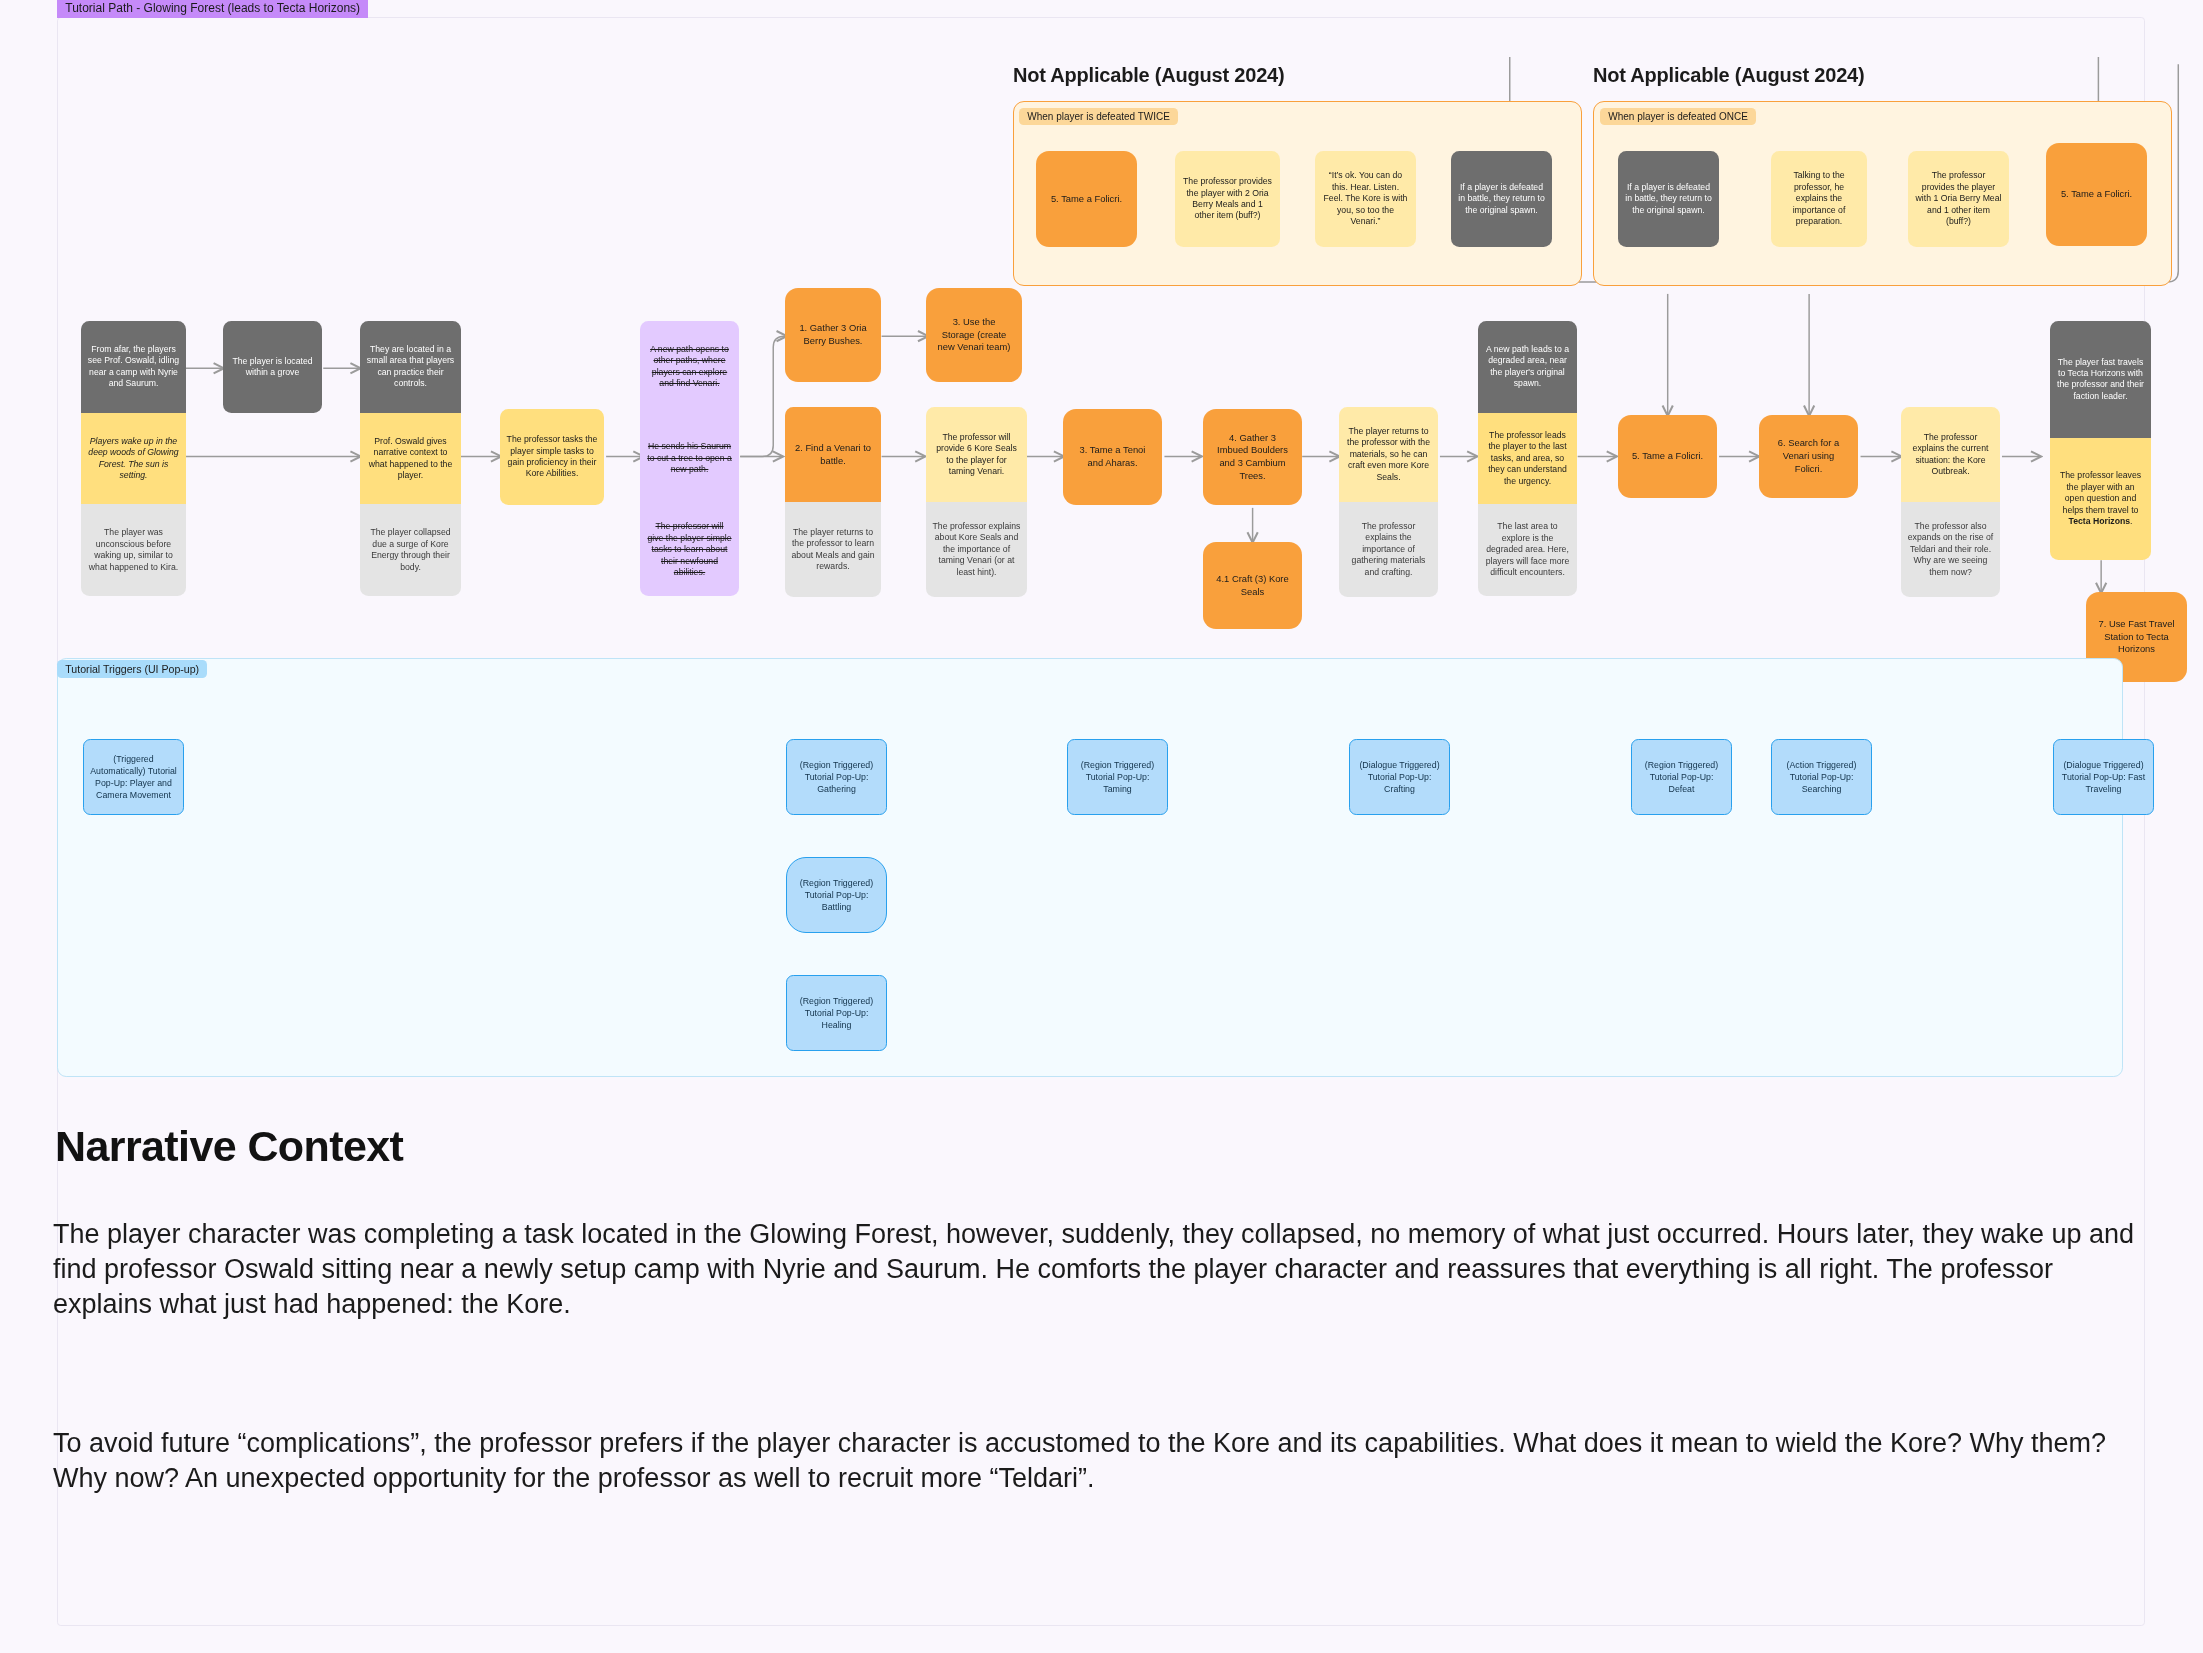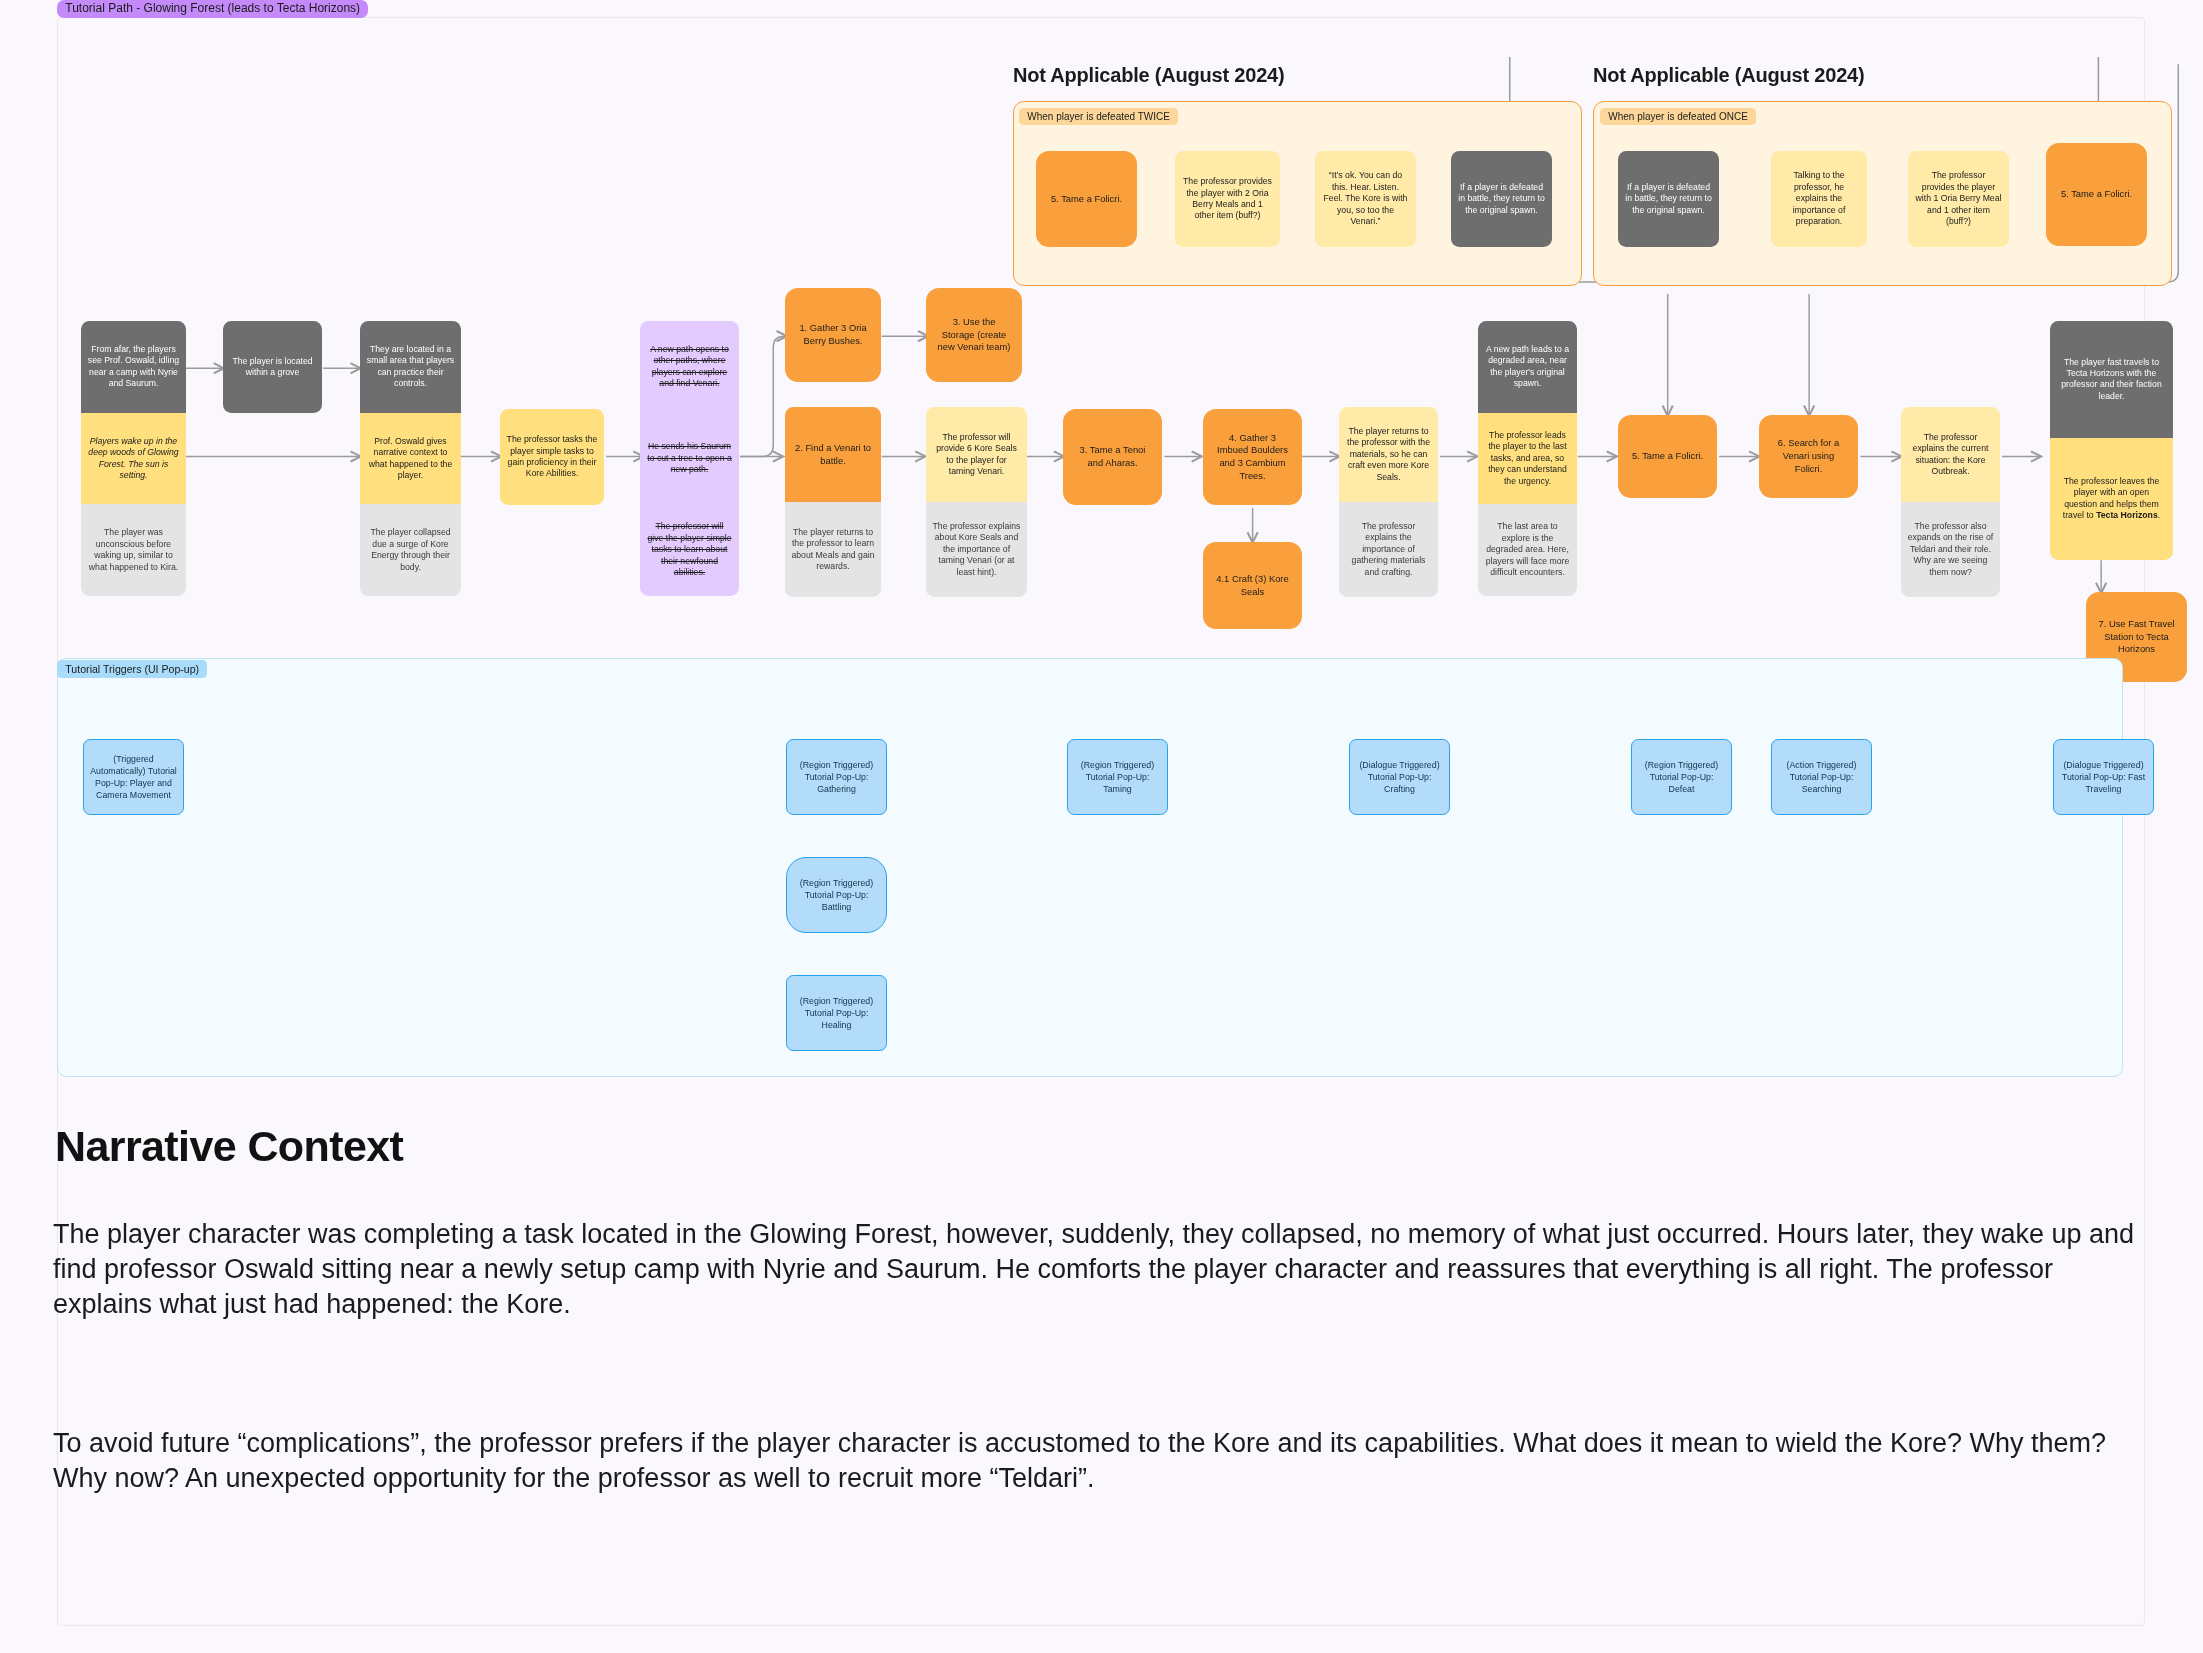--- a/index.html
+++ b/index.html
@@ -12,21 +12,21 @@
   #root { position: relative; width: 2204px; height: 1654px; background: #faf7fd; }
 
   
   .canvas-frame{
     position:absolute; left:57px; top:16.5px; width:2088px; height:1609px;
     background:#faf7fd; border:0.9px solid #eae6f2; border-radius:3.7px;
   }
   .frame-tag{
     position:absolute; left:57px; top:0px; height:18.4px;
     background:#c58af9; color:#1b1b1b; font-size:12px; font-weight:400;
-    padding:1.8px 8.3px 2.8px 8.3px; border-radius:7px; white-space:nowrap; line-height:13.8px;
+    padding:1.8px 8.3px 2.8px 8.3px; border-radius:0; white-space:nowrap; line-height:13.8px;
   }
 
   
   .card{ position:absolute; border-radius:8.3px; overflow:hidden;
          display:flex; flex-direction:column; }
   .seg{ display:flex; align-items:center; justify-content:center; text-align:center;
         padding:7.3px 6.4px; line-height:1.32; }
   .seg-dark  { background:#6e6e6e; color:#ffffff; }
   .seg-yellow{ background:#ffdf7e; color:#1b1b1b; }
   .seg-gray  { background:#e4e4e4; color:#3a3a3a; }
@@ -237,21 +237,21 @@
 
   <div class="orange-node" style="left:1618px; top:415px; width:99px; height:83px;">5. Tame a Folicri.</div>
 
   <div class="orange-node" style="left:1759px; top:415px; width:99px; height:83px;">6. Search for a Venari using Folicri.</div>
 
   <div class="card" style="left:1901px; top:407px; width:99px; height:190px;">
     <div class="seg seg-lyellow fs9" style="flex:1;">The professor explains the current situation: the Kore Outbreak.</div>
     <div class="seg seg-gray fs9" style="flex:1;">The professor also expands on the rise of Teldari and their role. Why are we seeing them now?</div>
   </div>
 
-  <div class="card" style="left:2050px; top:321px; width:123px; height:239px;">
+  <div class="card" style="left:2050px; top:321px; width:101px; height:239px;">
     <div class="seg seg-dark fs9" style="flex:1;">The player fast travels to Tecta Horizons with the professor and their faction leader.</div>
     <div class="seg seg-yellow fs9" style="flex:1.05;">
       <span><span>The professor leaves the player with an open question and helps them travel to </span><span class="strong">Tecta Horizons</span><span>.</span></span>
     </div>
   </div>
 
   <div class="orange-node" style="left:2050px; top:592px; width:101px; height:90px;margin-left:36px;">7. Use Fast Travel Station to Tecta Horizons</div>
 
   <div class="tt-box"></div>
   <div class="tt-tag">Tutorial Triggers (UI Pop-up)</div>

